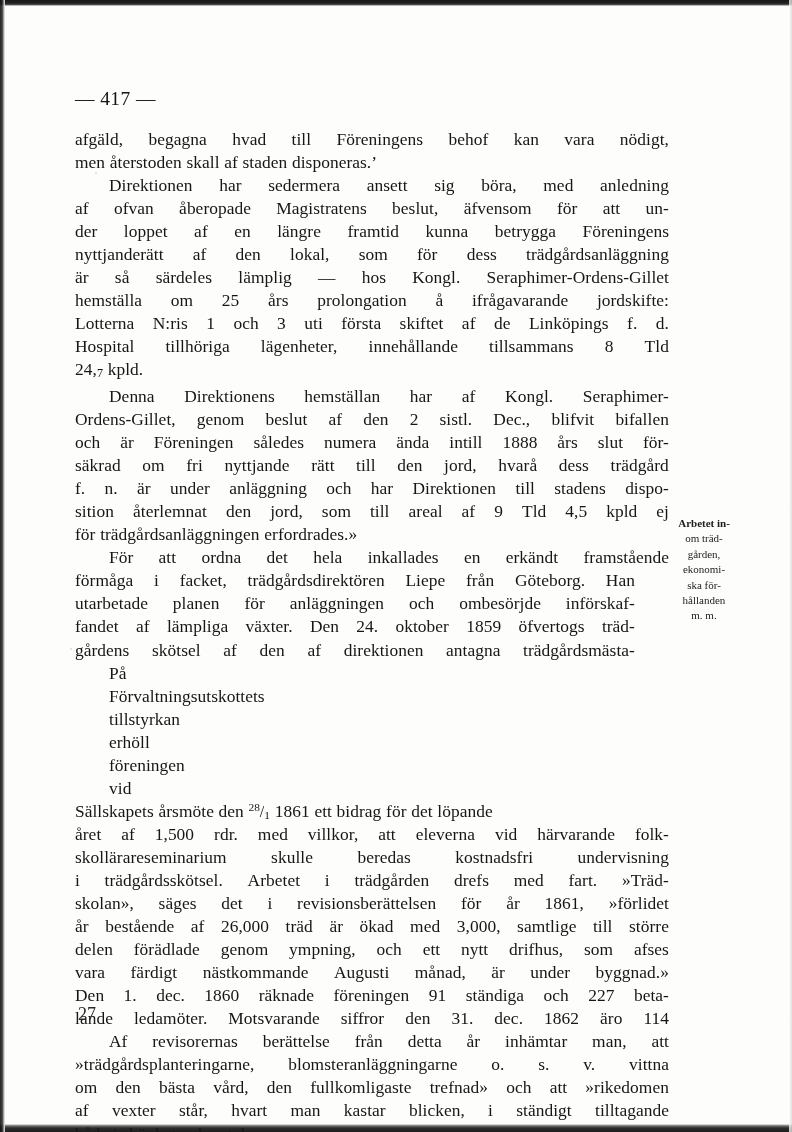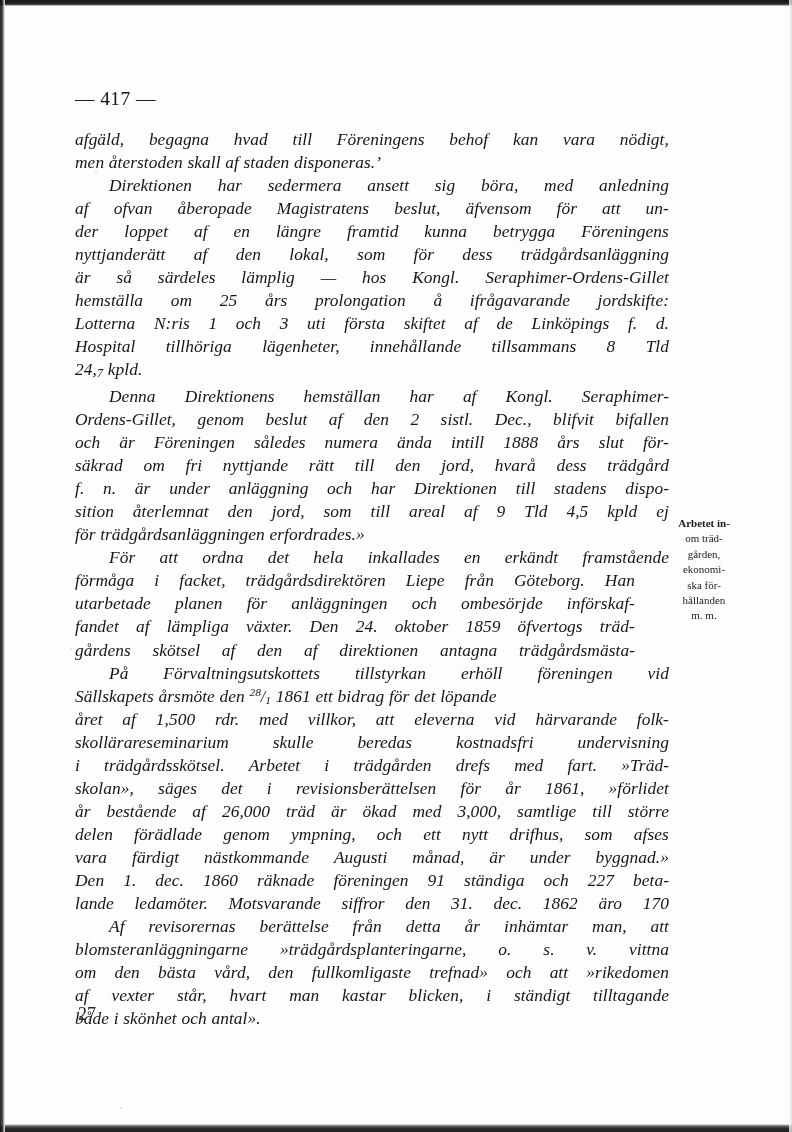--- a/index.html
+++ b/index.html
@@ -79,21 +79,20 @@
     color: #161616;
     letter-spacing: .05px;
     word-spacing: .3px;
     hyphens: none;
   }
 
   
   .line {
     display: block;
     white-space: nowrap;
-    font-style: italic;
   }
   .line.just {
     display: flex;
     justify-content: space-between;
   }
   .line.just > span { display: inline-block; }
 
   
   .narrow .line.just,
   .narrow .line {
@@ -400,21 +399,21 @@
           <span>skötsel</span>
           <span>af</span>
           <span>den</span>
           <span>af</span>
           <span>direktionen</span>
           <span>antagna</span>
           <span>trädgårdsmästa-</span>
         </span>
       </p>
       <p class="para">
-        <span class="line just" style="padding-left: 34px;">
+        <span class="line just" style="padding-left: 34px; flex-direction: column;">
           <span>På</span>
           <span>Förvaltningsutskottets</span>
           <span>tillstyrkan</span>
           <span>erhöll</span>
           <span>föreningen</span>
           <span>vid</span>
         </span>
         <span class="line"><span><span>Sällskapets årsmöte den </span><span class="frac"><span class="num">28</span><span class="sl">/</span><span class="den">1</span></span><span> 1861 ett bidrag för det löpande</span></span></span>
         <span class="line just">
           <span>året</span>
@@ -510,38 +509,38 @@
         <span class="line just">
           <span>lande</span>
           <span>ledamöter.</span>
           <span>Motsvarande</span>
           <span>siffror</span>
           <span>den</span>
           <span>31.</span>
           <span>dec.</span>
           <span>1862</span>
           <span>äro</span>
-          <span>170</span>
+          <span>114</span>
         </span>
       </p>
       <p class="para">
         <span class="line just" style="padding-left: 34px;">
           <span>Af</span>
           <span>revisorernas</span>
           <span>berättelse</span>
           <span>från</span>
           <span>detta</span>
           <span>år</span>
           <span>inhämtar</span>
           <span>man,</span>
           <span>att</span>
         </span>
         <span class="line just">
+          <span>»trädgårdsplanteringarne,</span>
           <span>blomsteranläggningarne</span>
-          <span>»trädgårdsplanteringarne,</span>
           <span>o.</span>
           <span>s.</span>
           <span>v.</span>
           <span>vittna</span>
         </span>
         <span class="line just">
           <span>om</span>
           <span>den</span>
           <span>bästa</span>
           <span>vård,</span>

